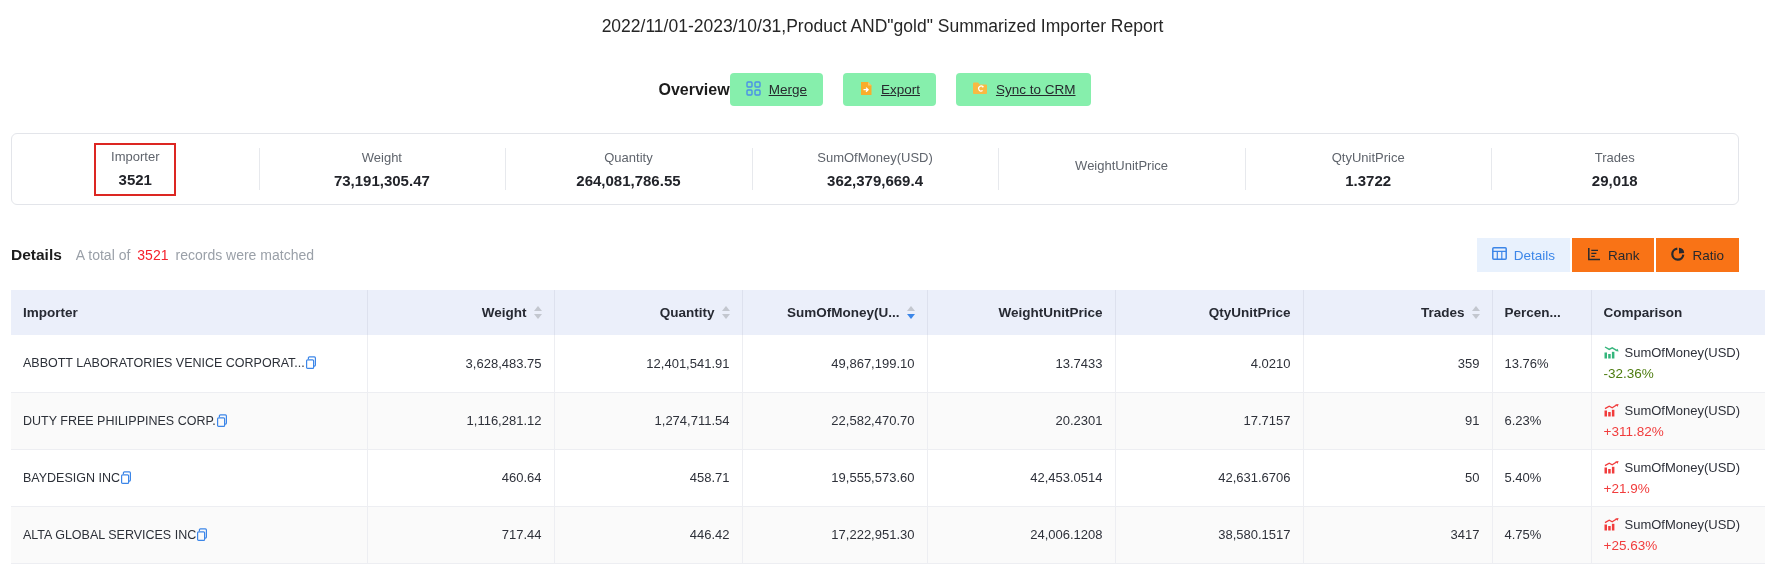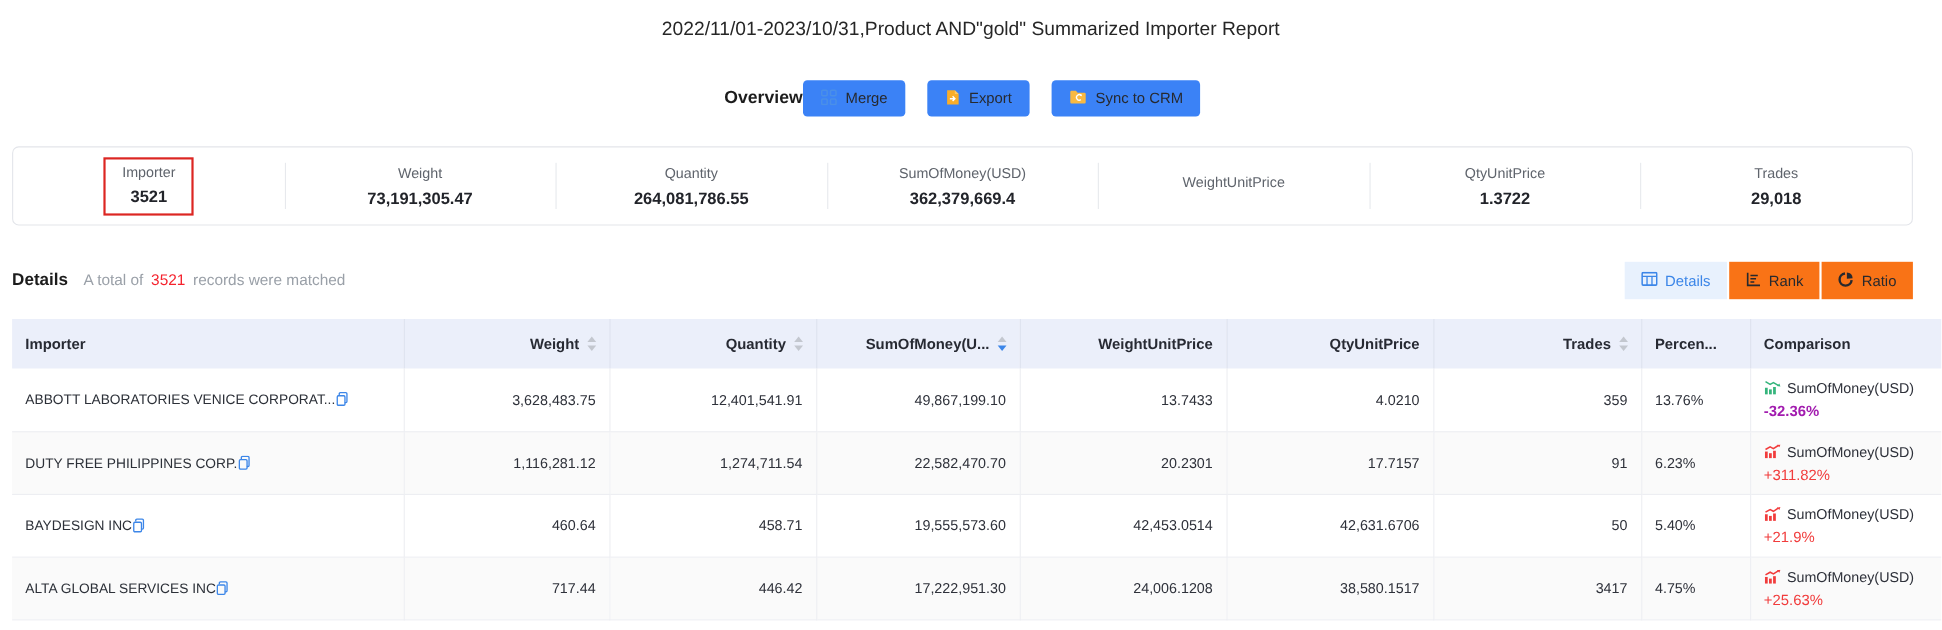--- a/index.html
+++ b/index.html
@@ -17,22 +17,23 @@
   
   .overview-bar {
     margin:32px 26px 0 11px; height:33px;
     display:flex; align-items:center; justify-content:center;
   }
   .section-heading { font-size:16px; font-weight:bold; color:#1c1c1c; }
   .actions { display:flex; gap:20px; }
   .act-btn {
     display:flex; align-items:center; gap:8px;
     height:33px; padding:0 16px; border:none; border-radius:4px;
-    background:#3b82f6; font-size:13.5px; color:#27292e; cursor:pointer;
+    background:#86efac; font-size:13.5px; color:#27292e; cursor:pointer;
     font-family:inherit;
+    text-decoration:underline;
   }
   
   .overview-card {
     margin:27px 26px 0 11px; height:72px;
     border:1px solid #e3e5ea; border-radius:6px;
     display:flex; align-items:center;
   }
   .stat { flex:1; text-align:center; position:relative; padding:4px 0; }
   .stat + .stat::before {
     content:""; position:absolute; left:0; top:50%; transform:translateY(-50%);
@@ -84,21 +85,21 @@
   .c-down.active { border-top-color:#3c86e8; }
   .name-wrap { display:flex; align-items:center; gap:0; font-size:12.5px; color:#2c3038; }
   .copy { display:inline-flex; cursor:pointer; }
   
   .cmp { line-height:19px; }
   .cmp-top { display:flex; align-items:center; gap:6px; font-size:13px; color:#2e313a; }
   .cmp-change { font-size:13.5px; margin-top:2px; }
   .cmp.up   { --trend:#f13c3c; }
   .cmp.down { --trend:#35b57c; }
   .cmp.up .cmp-change { color:#f13c3c; }
-  .cmp.down .cmp-change { color:#a21caf;font-weight:bold; }
+  .cmp.down .cmp-change { color:#4d7c0f; }
   .ticon { display:inline-flex; color:var(--trend); }
   .cmp .icon-up, .cmp .icon-down { display:none; }
   .cmp.up .icon-up { display:inline; }
   .cmp.down .icon-down { display:inline; }
 </style>
 </head>
 <body>
 
 <div class="page-title">2022/11/01-2023/10/31,Product AND"gold" Summarized Importer Report</div>
 

